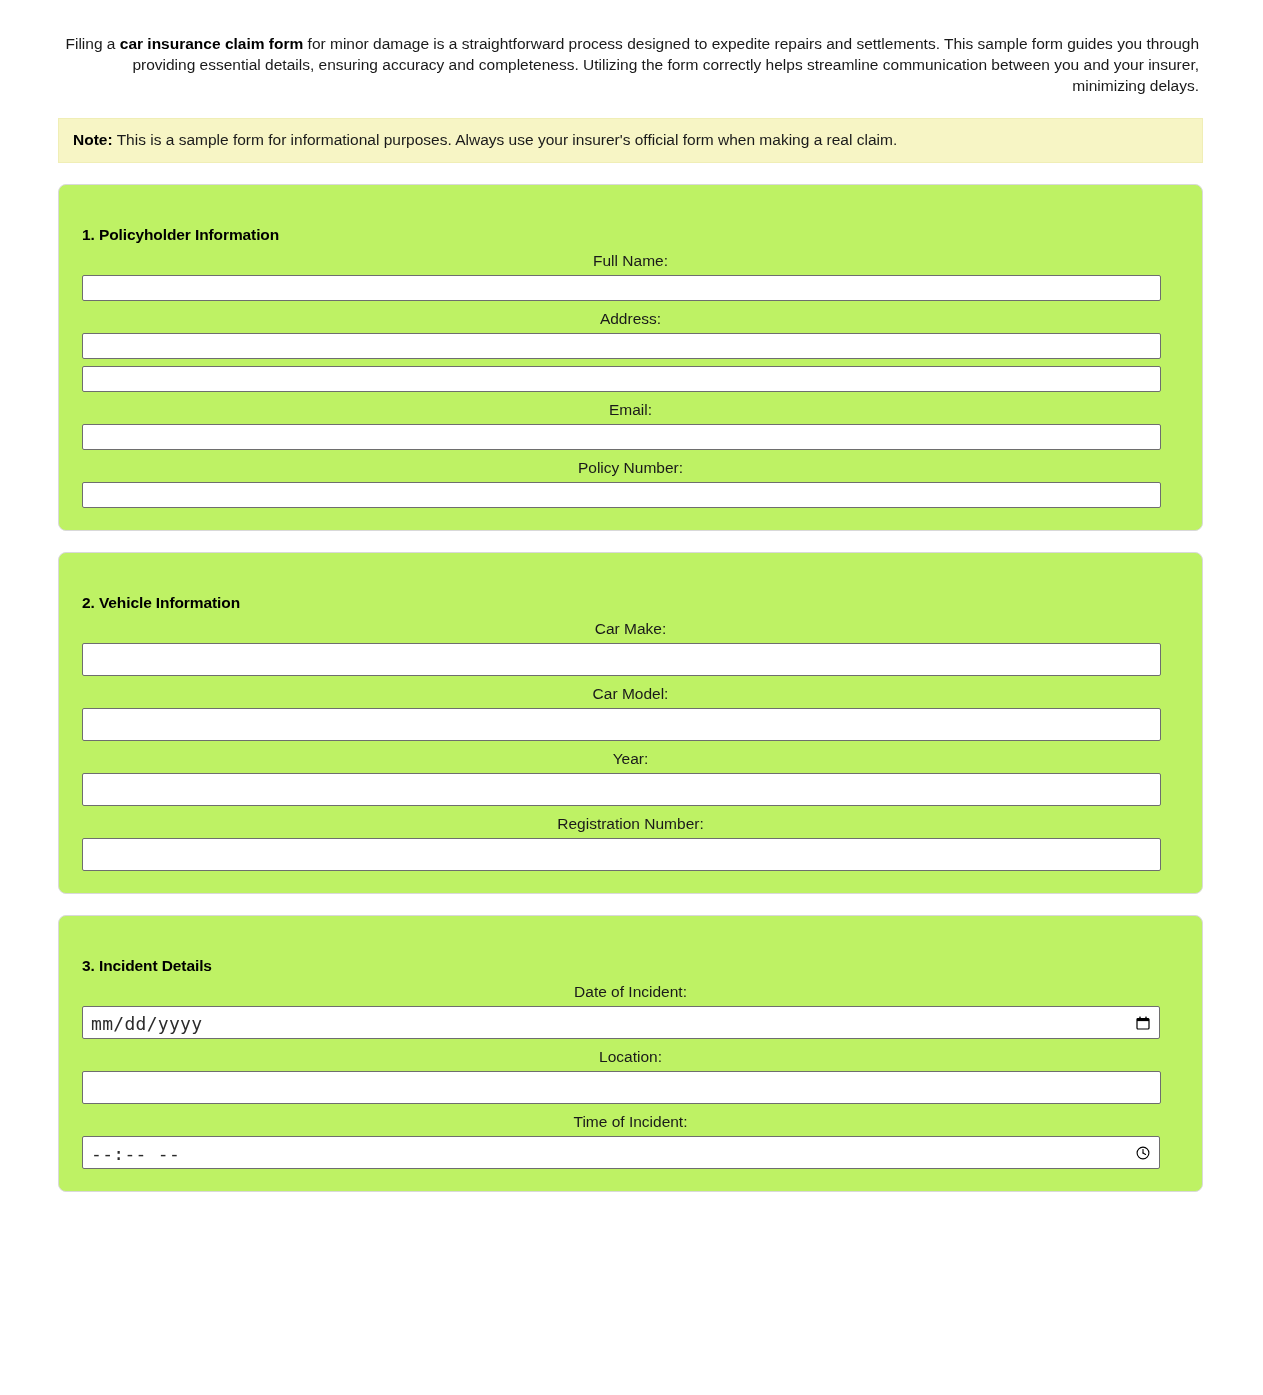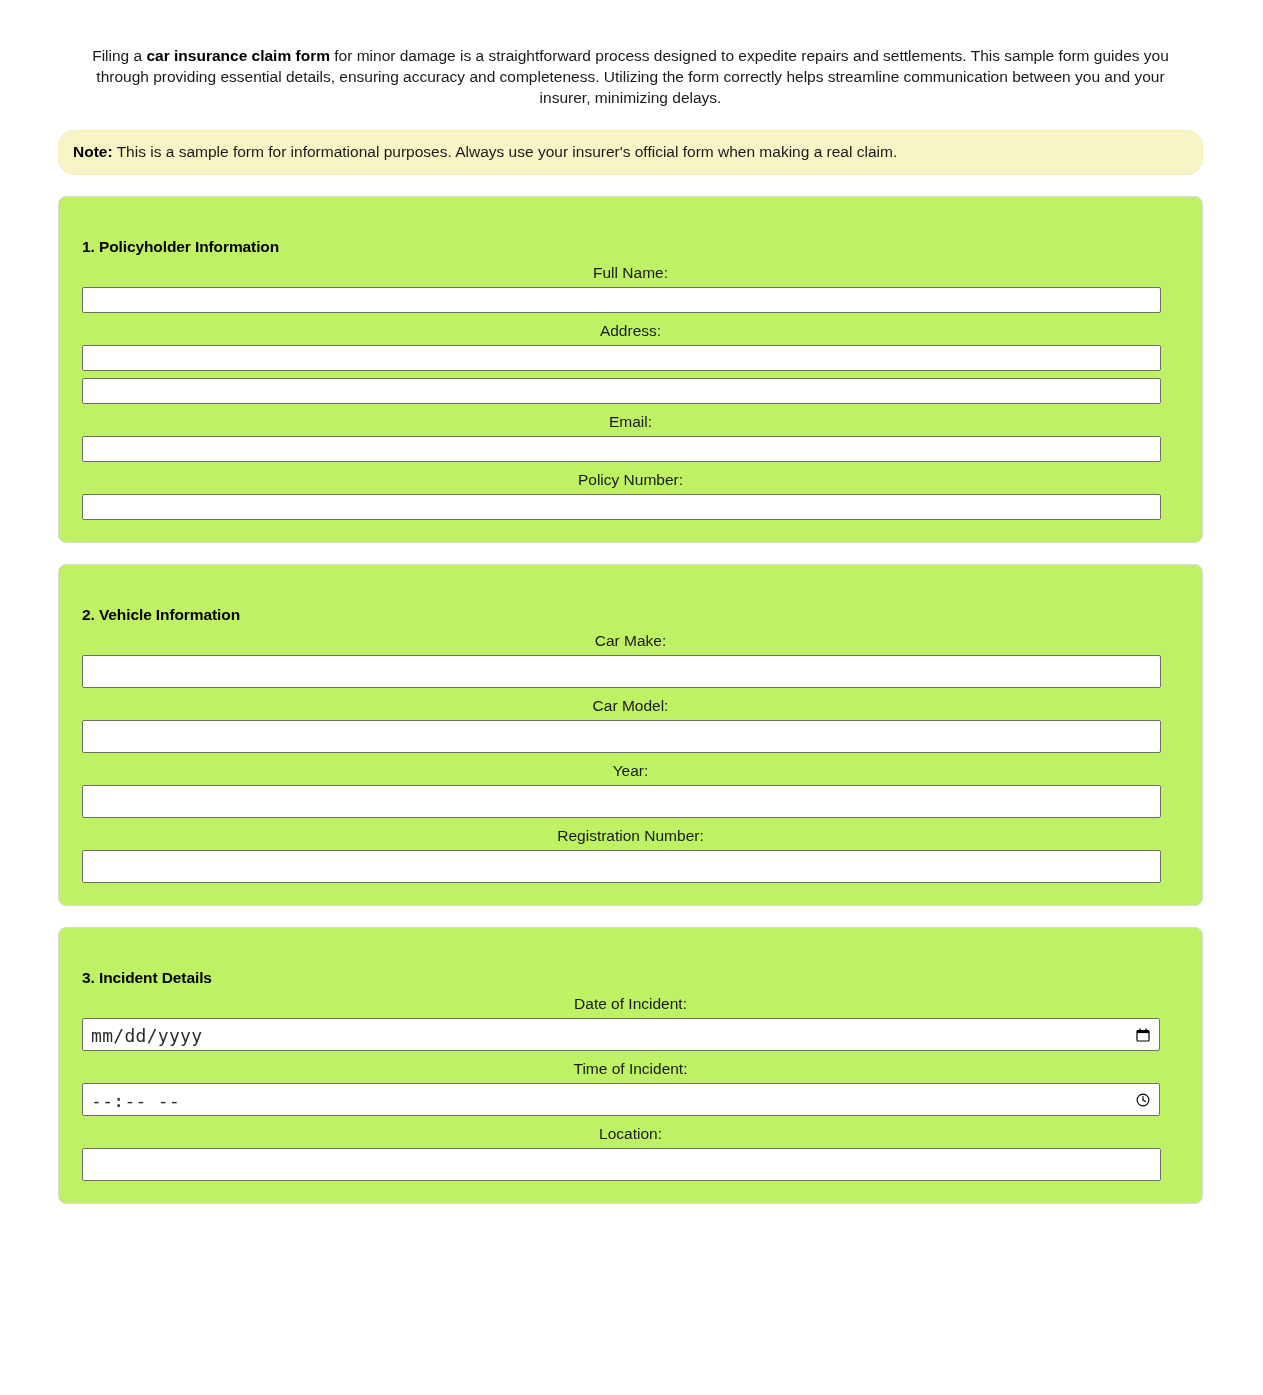--- a/index.html
+++ b/index.html
@@ -48,32 +48,32 @@
     text-align: center;
     margin: 0;
     padding-top: 50px;
     letter-spacing: -0.2px;
     color: #000;
   }
 
   p.intro {
     font-size: 15.5px;
     line-height: 21px;
-    margin: 16px;
+    margin: 4px;
     padding-top: 29px;
-    text-align: center;
+    text-align: right;
     color: #1a1a1a;
   }
   p.intro b { font-weight: bold; color: #000; }
 
   .note {
     margin-top: 22px;
     background: #f7f5c5;
     border: 1px solid #f0eeb6;
-    border-radius: 16px;
+    border-radius: 0;
     padding: 11px 14px 12px 14px;
     font-size: 15.5px;
     line-height: 20px;
     color: #1a1a1a;
   }
   .note b { font-weight: bold; color: #000; }
 
   .card {
     margin-top: 21px;
     border: 1px solid #d9d9d9;
@@ -230,34 +230,34 @@
                 <rect x="1" y="2.5" width="12" height="10.5" rx="1" fill="none" stroke="#000" stroke-width="1.2"></rect>
                 <rect x="1" y="2.5" width="12" height="2.6" fill="#000"></rect>
                 <rect x="3.3" y="0.6" width="1.4" height="3" fill="#000"></rect>
                 <rect x="9.3" y="0.6" width="1.4" height="3" fill="#000"></rect>
               </svg>
             </span>
           </div>
         </div>
 
         <div class="field field-tall">
+          <label class="field-label">Location:</label>
+          <input class="field-input" type="text" placeholder="" style="">
+        </div>
+
+        <div class="field field-tall">
           <label class="field-label">Time of Incident:</label>
           <div class="dt-input">
             <span class="dt-placeholder">--:-- --</span>
             <span class="dt-icon">
               <svg width="14" height="14" viewBox="0 0 14 14">
                 <circle cx="7" cy="7" r="5.9" fill="none" stroke="#000" stroke-width="1.1"></circle>
                 <line x1="7" y1="7" x2="7" y2="3.6" stroke="#000" stroke-width="1.1" stroke-linecap="round"></line>
                 <line x1="7" y1="7" x2="9.6" y2="8.4" stroke="#000" stroke-width="1.1" stroke-linecap="round"></line>
               </svg>
             </span>
           </div>
         </div>
-
-        <div class="field field-tall">
-          <label class="field-label">Location:</label>
-          <input class="field-input" type="text" placeholder="" style="">
-        </div>
       </div>
 
     </div>
   </div>
 </div>
 
 </body></html>

